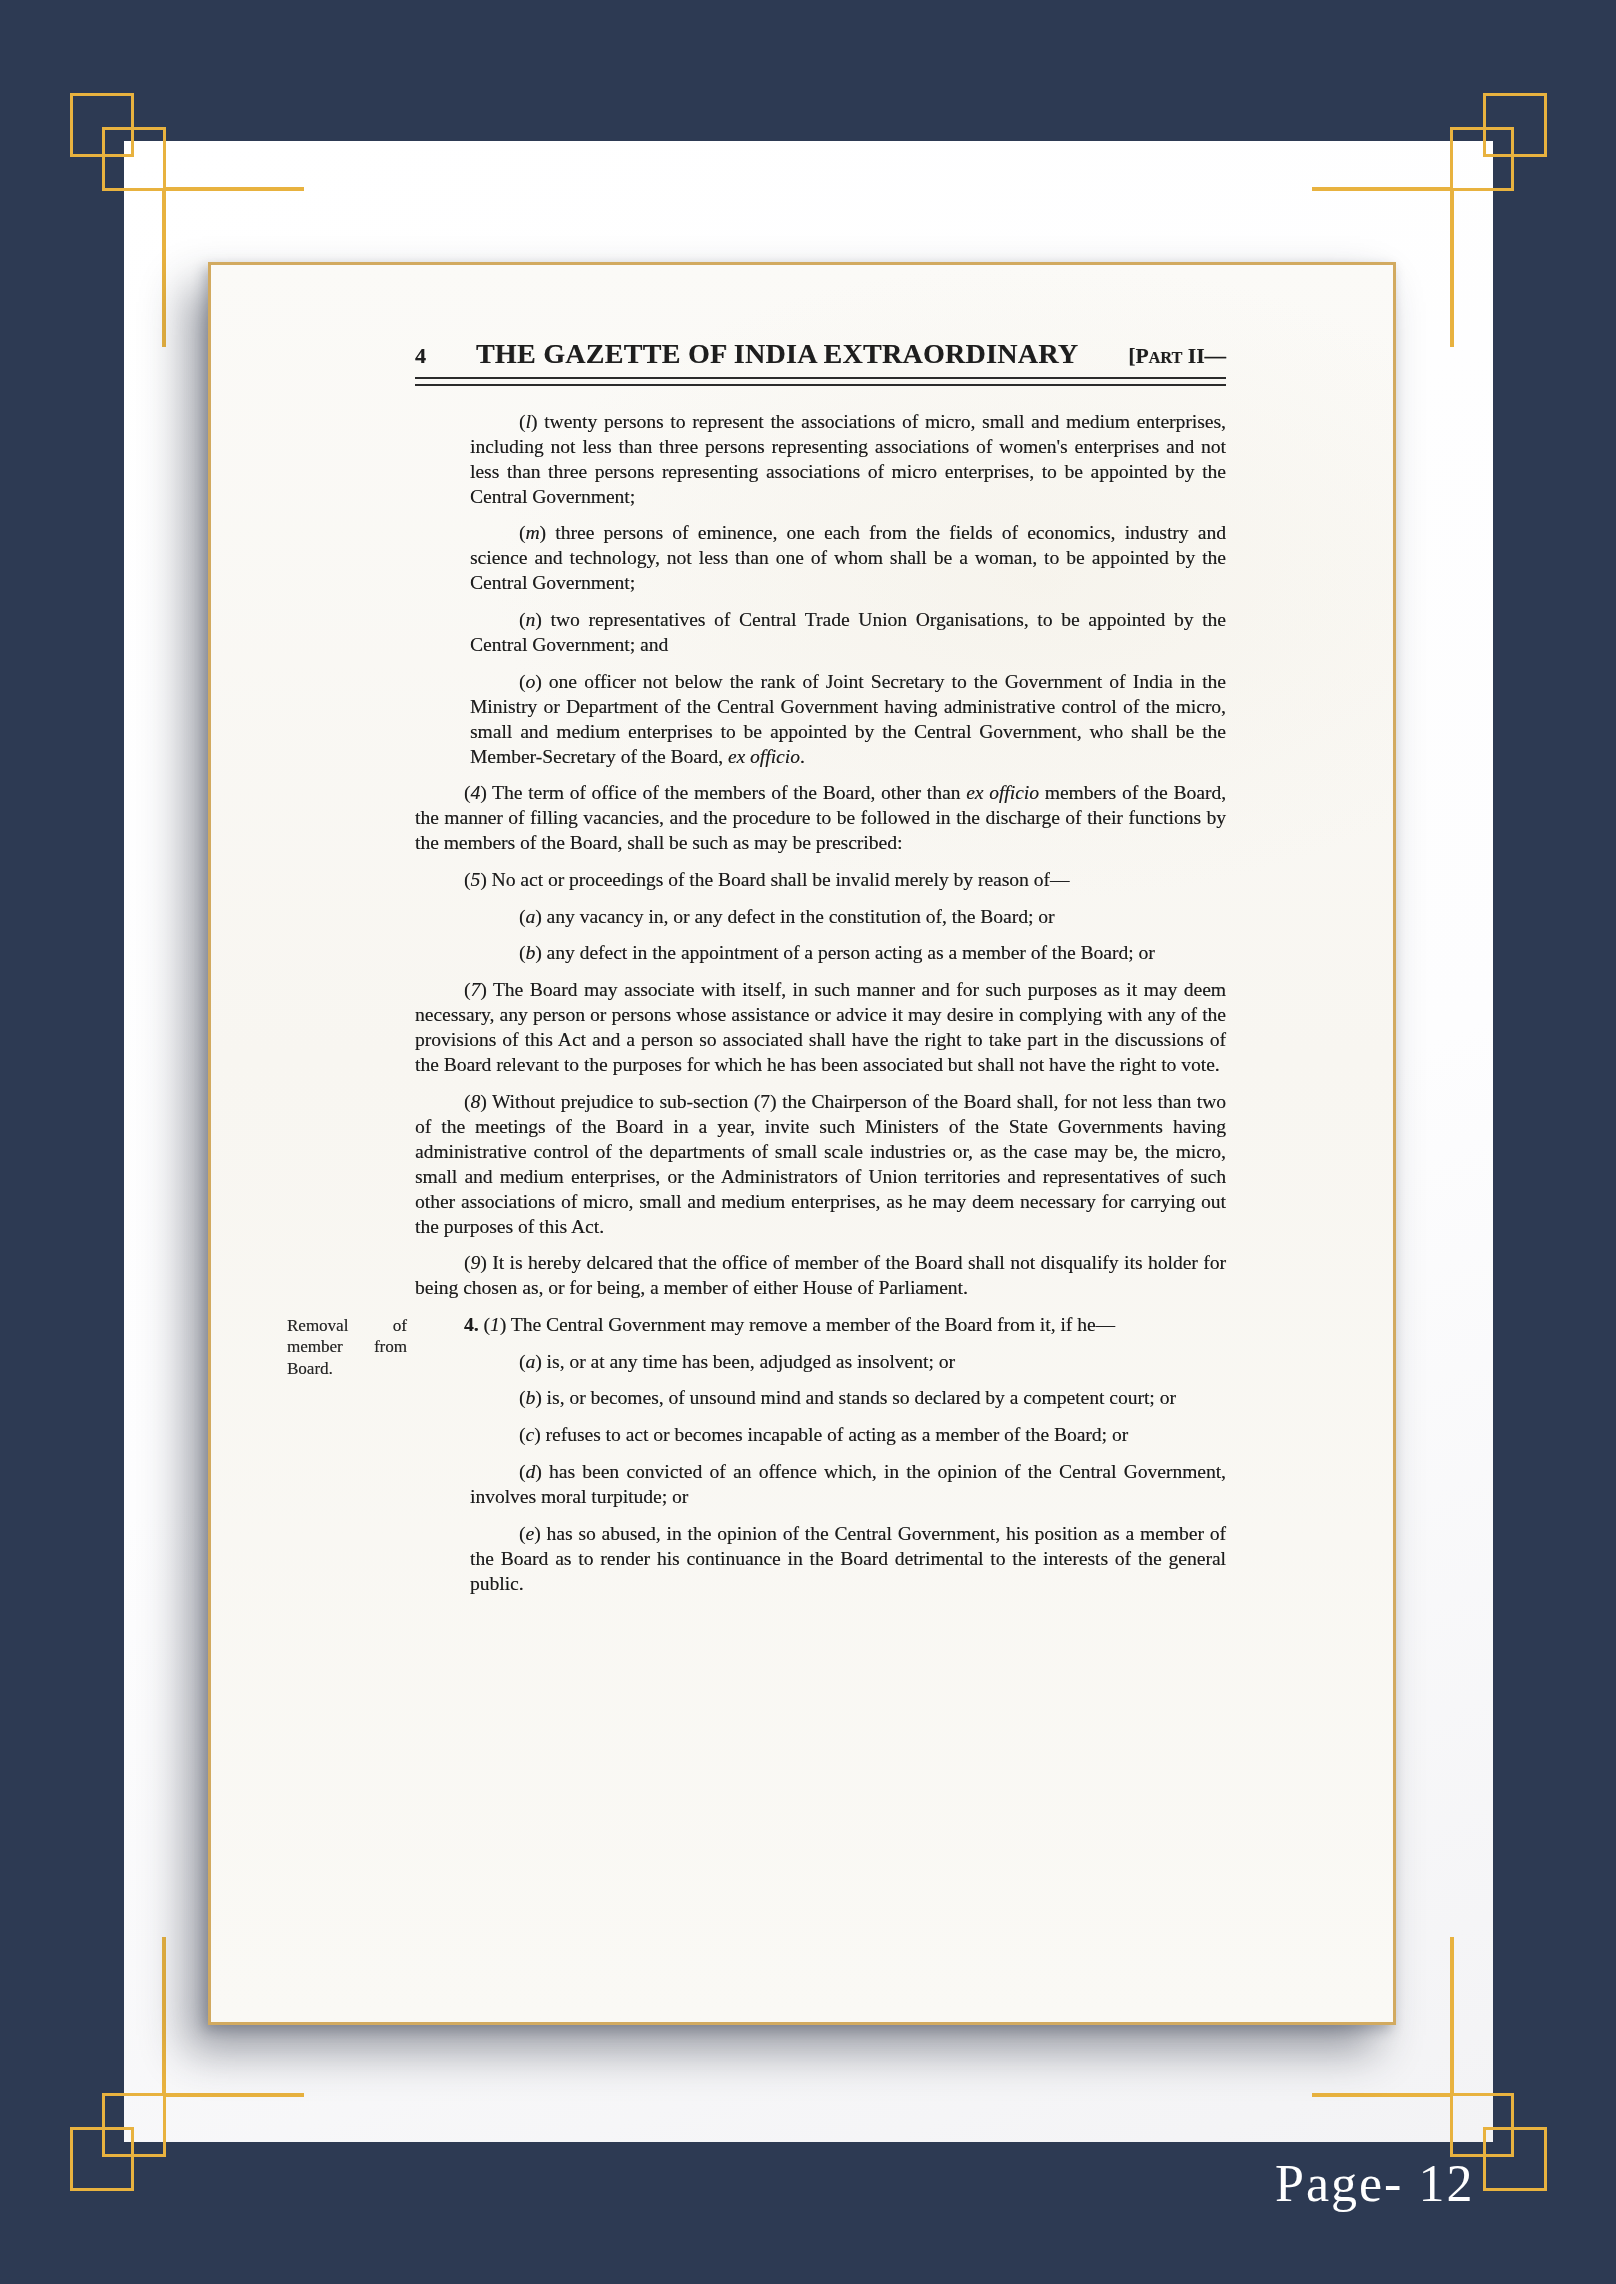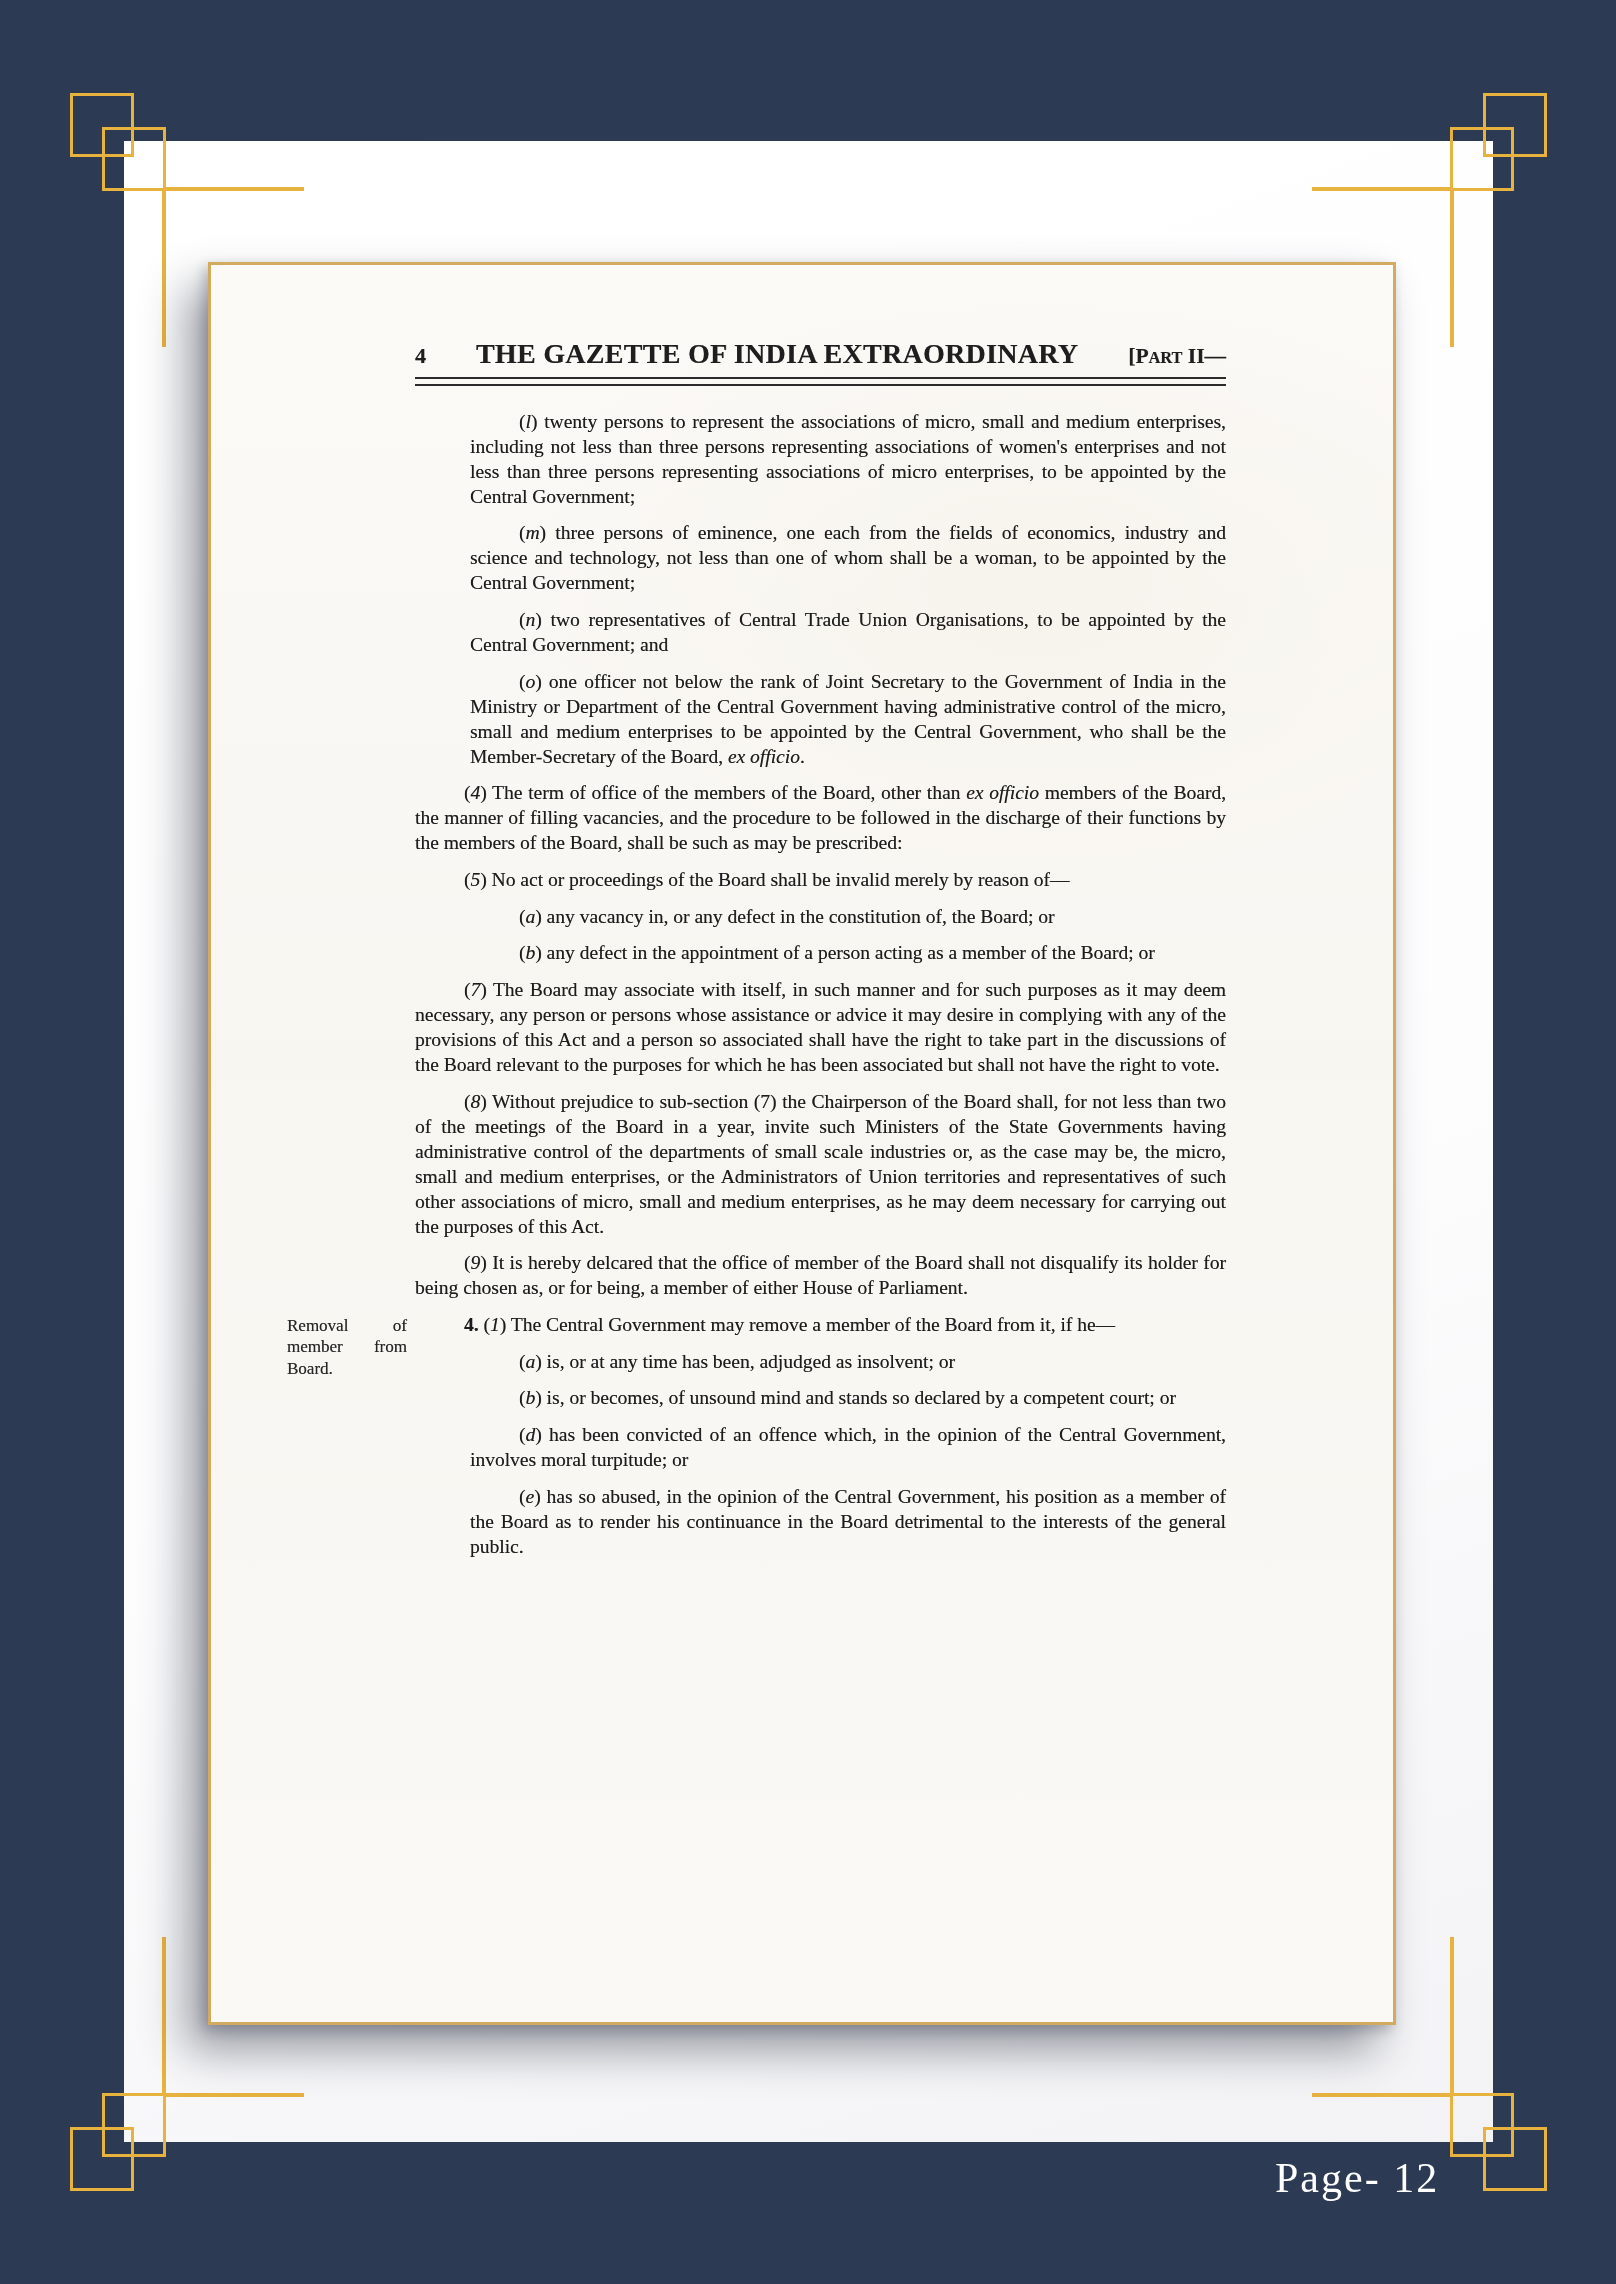--- a/index.html
+++ b/index.html
@@ -71,21 +71,21 @@
   .gz-body p.rel{position:relative;}
   .margin-note{
     position:absolute;left:-128px;top:2.6px;width:120px;
     font-size:17px;line-height:21.5px;text-align:justify;text-indent:0;
     color:#262626;text-shadow:0.2px 0.2px 0.4px rgba(30,30,30,.5);
   }
   
   .page-label{
     position:absolute;left:1275px;top:2154px;
     font-family:cursive;
-    font-size:42px;color:#ffffff;letter-spacing:2px;
+    font-size:52px;color:#ffffff;letter-spacing:2px;
   }
 </style>
 </head>
 <body>
 
 <div class="panel"></div>
 
 <div class="orn-sq sq-tl1"></div>
 <div class="orn-sq sq-tl2"></div>
 <div class="orn-h h-tl"></div>
@@ -122,20 +122,21 @@
         <p class="main">(<i>4</i>) The term of office of the members of the Board, other than <i>ex officio</i> members of the Board, the manner of filling vacancies, and the procedure to be followed in the discharge of their functions by the members of the Board, shall be such as may be prescribed:</p>
         <p class="main">(<i>5</i>) No act or proceedings of the Board shall be invalid merely by reason of—</p>
         <p class="sub">(<i>a</i>) any vacancy in, or any defect in the constitution of, the Board; or</p>
         <p class="sub">(<i>b</i>) any defect in the appointment of a person acting as a member of the Board; or</p>
         <p class="main">(<i>7</i>) The Board may associate with itself, in such manner and for such purposes as it may deem necessary, any person or persons whose assistance or advice it may desire in complying with any of the provisions of this Act and a person so associated shall have the right to take part in the discussions of the Board relevant to the purposes for which he has been associated but shall not have the right to vote.</p>
         <p class="main">(<i>8</i>) Without prejudice to sub-section (7) the Chairperson of the Board shall, for not less than two of the meetings of the Board in a year, invite such Ministers of the State Governments having administrative control of the departments of small scale industries or, as the case may be, the micro, small and medium enterprises, or the Administrators of Union territories and representatives of such other associations of micro, small and medium enterprises, as he may deem necessary for carrying out the purposes of this Act.</p>
         <p class="main">(<i>9</i>) It is hereby delcared that the office of member of the Board shall not disqualify its holder for being chosen as, or for being, a member of either House of Parliament.</p>
         <p class="main rel"><b>4.</b> (<i>1</i>) The Central Government may remove a member of the Board from it, if he—<span class="margin-note">Removal of member from Board.</span></p>
         <p class="sub">(<i>a</i>) is, or at any time has been, adjudged as insolvent; or</p>
         <p class="sub">(<i>b</i>) is, or becomes, of unsound mind and stands so declared by a competent court; or</p>
+        <p class="sub">(<i>c</i>) refuses to act or becomes incapable of acting as a member of the Board; or</p>
         <p class="sub">(<i>d</i>) has been convicted of an offence which, in the opinion of the Central Government, involves moral turpitude; or</p>
         <p class="sub">(<i>e</i>) has so abused, in the opinion of the Central Government, his position as a member of the Board as to render his continuance in the Board detrimental to the interests of the general public.</p>
       </div>
   </div>
 </div>
 
 <div class="page-label">Page- 12</div>
 
 
 </body></html>

